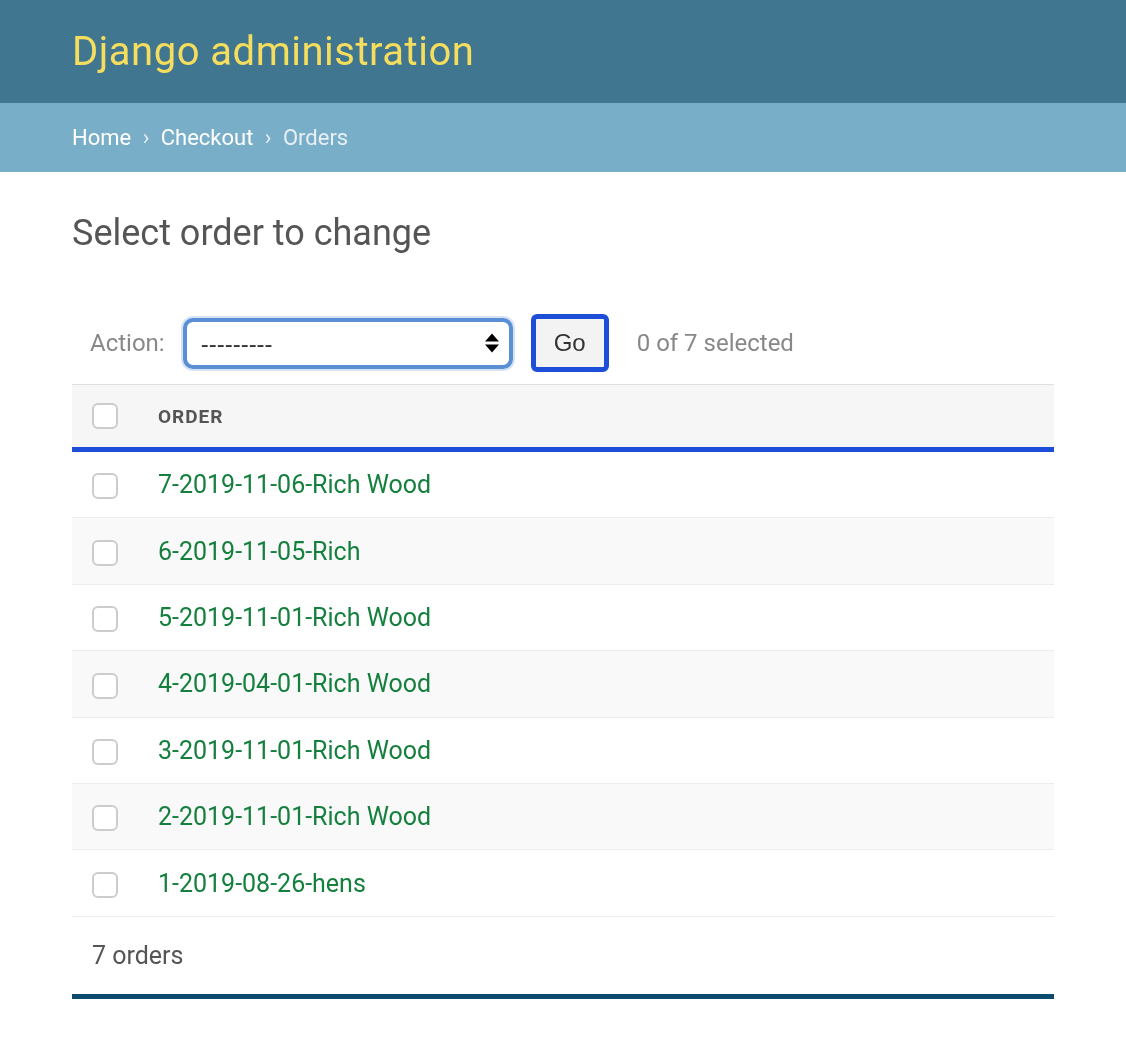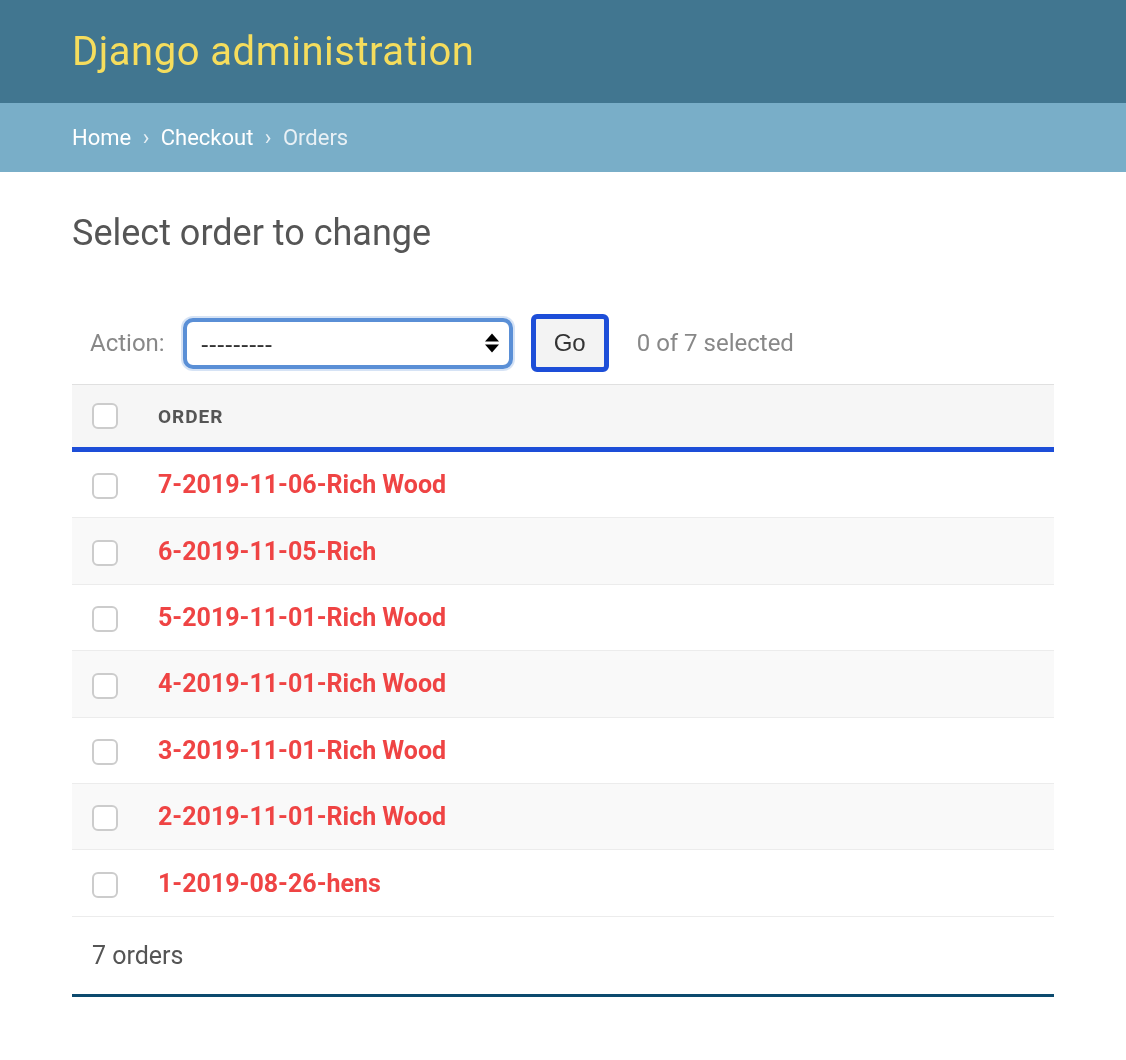--- a/index.html
+++ b/index.html
@@ -138,40 +138,40 @@
       background: #f9f9f9;
     }
     .changelist-table td {
       padding: 18px 20px;
       font-size: 25px;
     }
     .changelist-table td.checkbox-cell {
       width: 60px;
     }
     .order-link {
-      color: #ef4444;
+      color: #15803d;
       text-decoration: none;
-      font-weight: 700;
+      font-weight: 400;
     }
     .row-checkbox, .header-checkbox {
       width: 26px;
       height: 26px;
       border: 2px solid #ccc;
       border-radius: 6px;
       background: #fff;
       appearance: none;
       -webkit-appearance: none;
       cursor: pointer;
       vertical-align: middle;
     }
     .paginator {
       padding: 24px 20px;
       font-size: 25px;
       color: #555;
-      border-bottom: 3px solid #0c4a6e;
+      border-bottom: 5px solid #0c4a6e;
     }
   </style>
 </head>
 <body>
 
 <div class="header">
   <h1 class="header-title">Django administration</h1>
 </div>
 
 <div class="breadcrumbs">
@@ -217,21 +217,21 @@
         <tr>
           <td class="checkbox-cell"><input type="checkbox" class="row-checkbox" style=""></td>
           <td><a href="#" class="order-link">6-2019-11-05-Rich</a></td>
         </tr>
         <tr>
           <td class="checkbox-cell"><input type="checkbox" class="row-checkbox" style=""></td>
           <td><a href="#" class="order-link">5-2019-11-01-Rich Wood</a></td>
         </tr>
         <tr>
           <td class="checkbox-cell"><input type="checkbox" class="row-checkbox" style=""></td>
-          <td><a href="#" class="order-link">4-2019-11-01-Rich Wood</a></td>
+          <td><a href="#" class="order-link">4-2019-04-01-Rich Wood</a></td>
         </tr>
         <tr>
           <td class="checkbox-cell"><input type="checkbox" class="row-checkbox" style=""></td>
           <td><a href="#" class="order-link">3-2019-11-01-Rich Wood</a></td>
         </tr>
         <tr>
           <td class="checkbox-cell"><input type="checkbox" class="row-checkbox" style=""></td>
           <td><a href="#" class="order-link">2-2019-11-01-Rich Wood</a></td>
         </tr>
         <tr>

